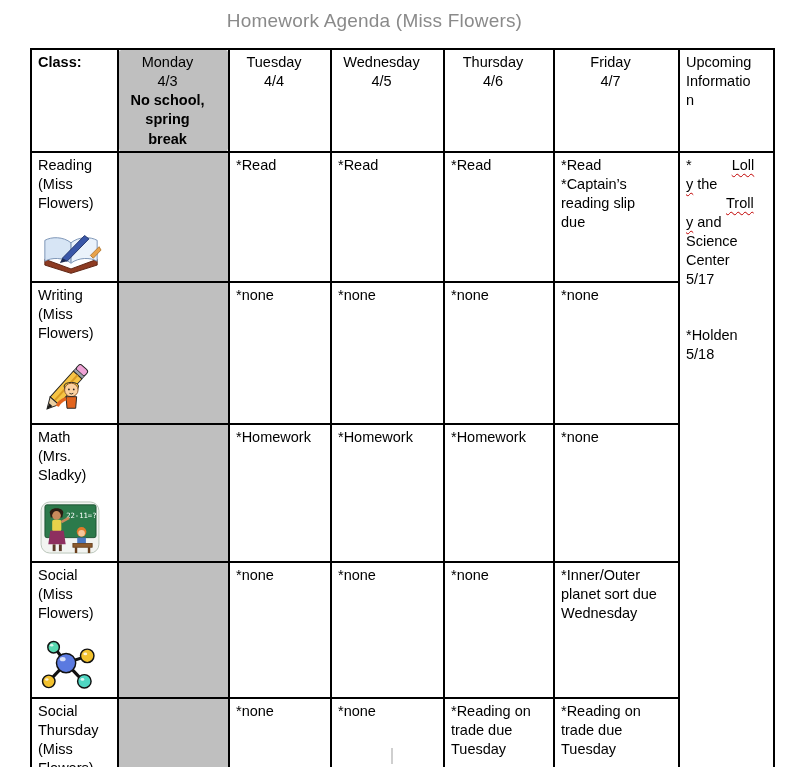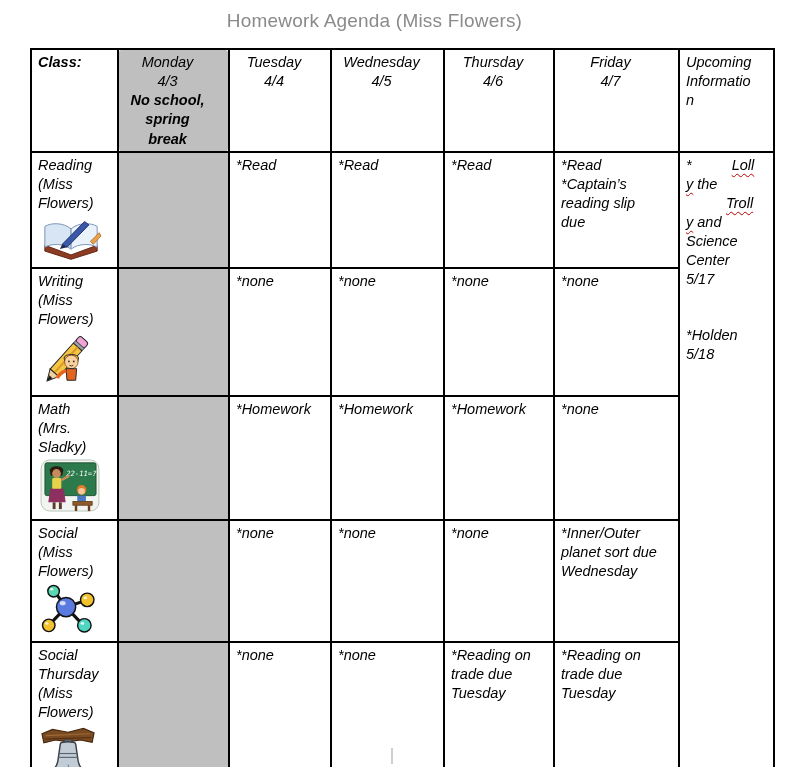--- a/index.html
+++ b/index.html
@@ -11,34 +11,34 @@
     position:absolute;top:10px;left:0;width:749px;text-align:center;
     font-size:19px;letter-spacing:.2px;color:var(--title-color,#8a8a8a);
   }
   table.agenda{
     position:absolute;left:30px;top:48px;width:743px;
     border-collapse:collapse;table-layout:fixed;
   }
   td{
     border:2px solid #000;vertical-align:top;
     padding:3px 18px 2px 6px;font-size:14.5px;line-height:1.32;
-    overflow:visible;word-wrap:break-word;font-style:italic;
+    overflow:visible;word-wrap:break-word;
   }
   tr.hdr{height:90px}
   tr.r1{height:88px}
   tr.r2{height:118px}
   tr.r3{height:88px}
   tr.r4{height:103px}
   tr.r5{height:139px}
   .c-mon{background:var(--monday-fill,#bfbfbf);}
   .h-class{font-weight:bold;}
   .h-day{text-align:center;border-radius:6px;}
   .mon-note{font-weight:bold;text-align:center;}
   .subject{margin-bottom:2px;}
-  .icon-wrap{margin-top:2px;margin-left:2px;}
+  .icon-wrap{margin-top:16px;margin-left:2px;}
   .up-cell{vertical-align:top;}
   .up-entry2{margin-top:36px;}
   .sq{
     text-decoration-line:underline;
     text-decoration-style:wavy;
     text-decoration-color:var(--squiggle-color,#c00000);
     text-decoration-thickness:1px;
     text-underline-offset:3px;
     margin-left:40px;
   }

